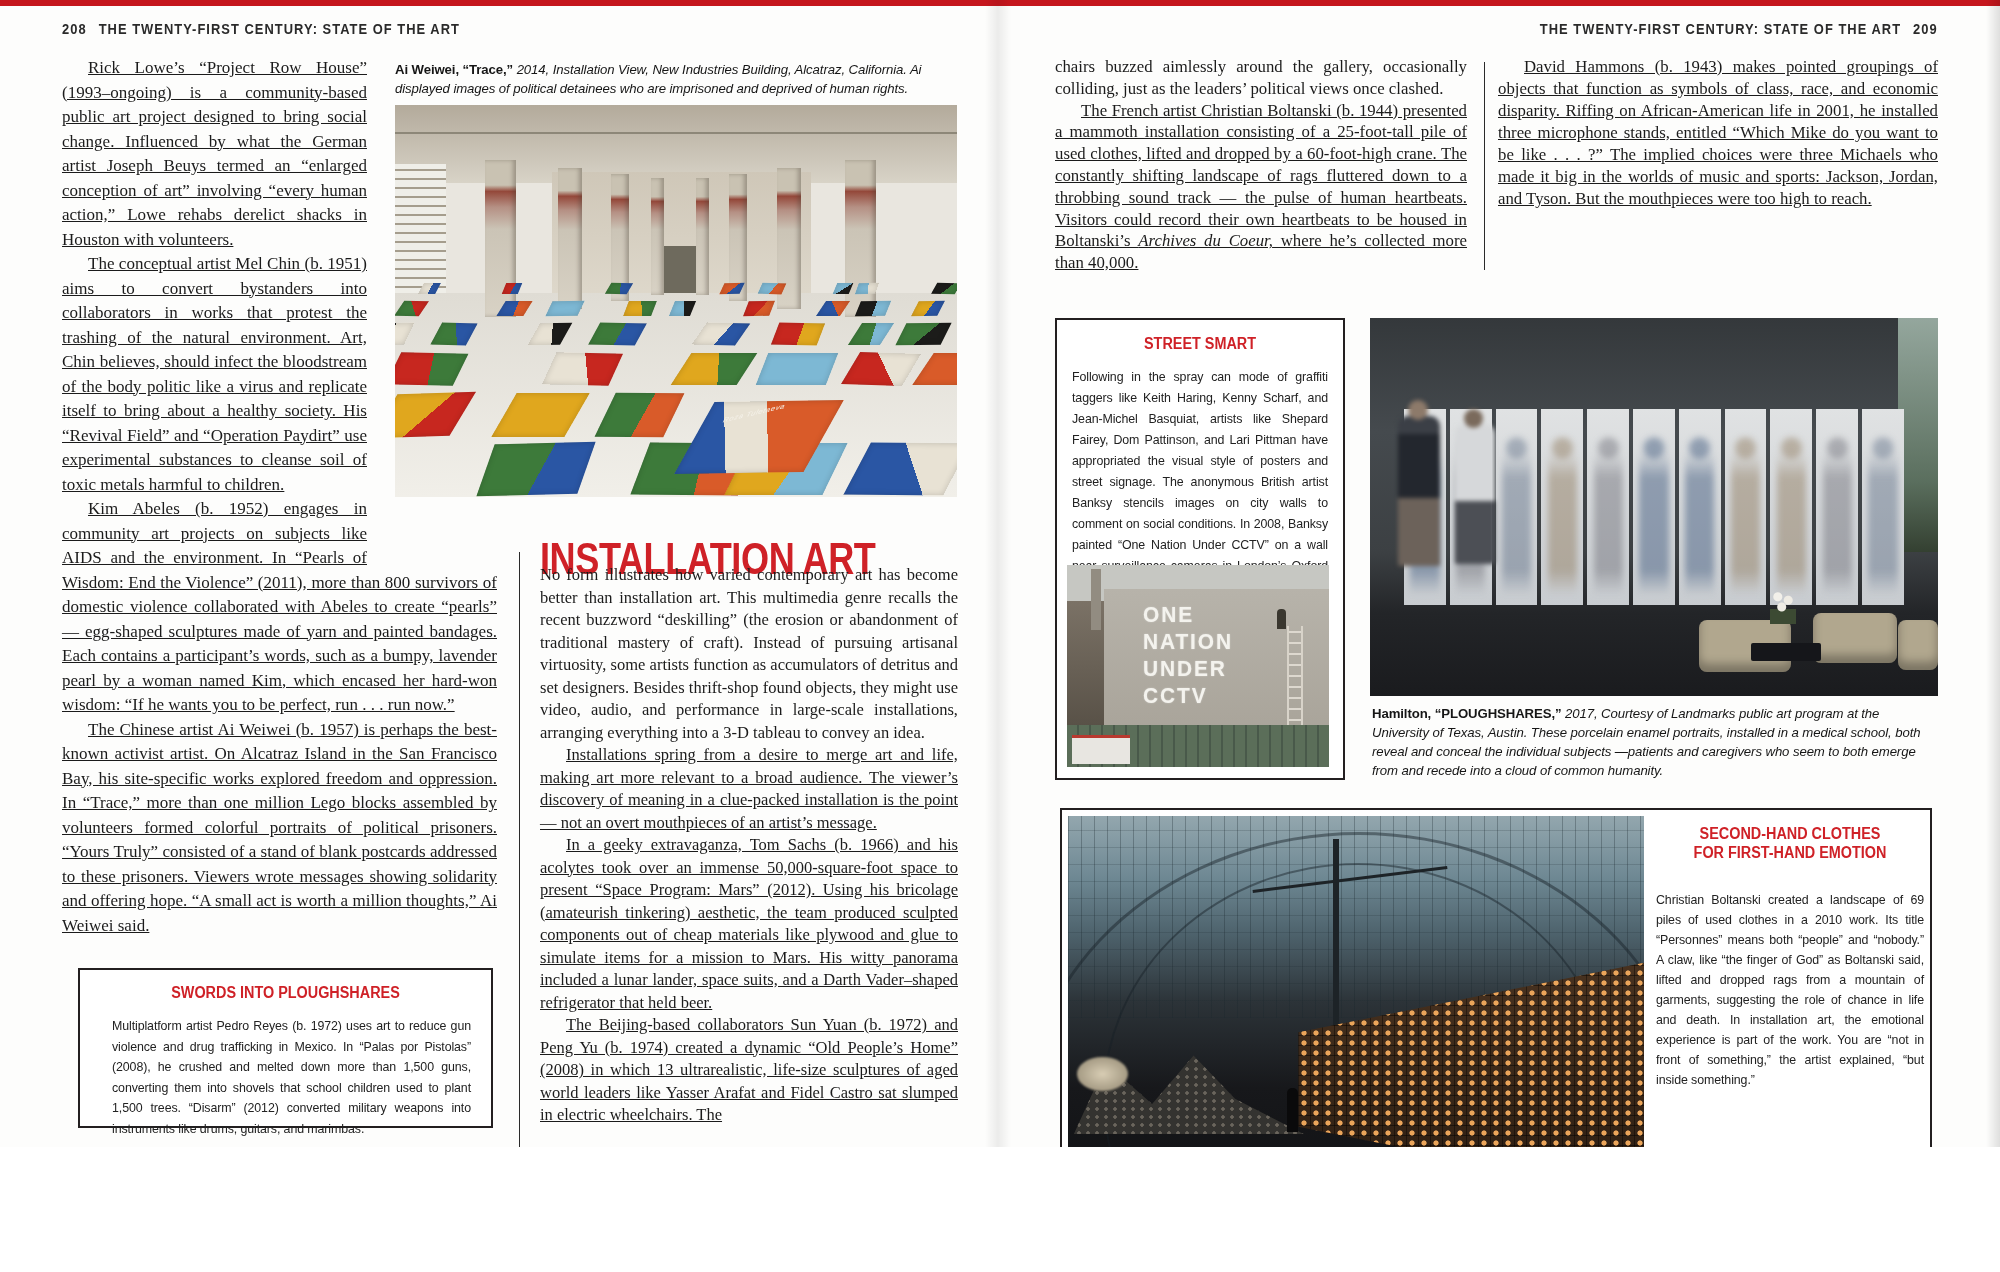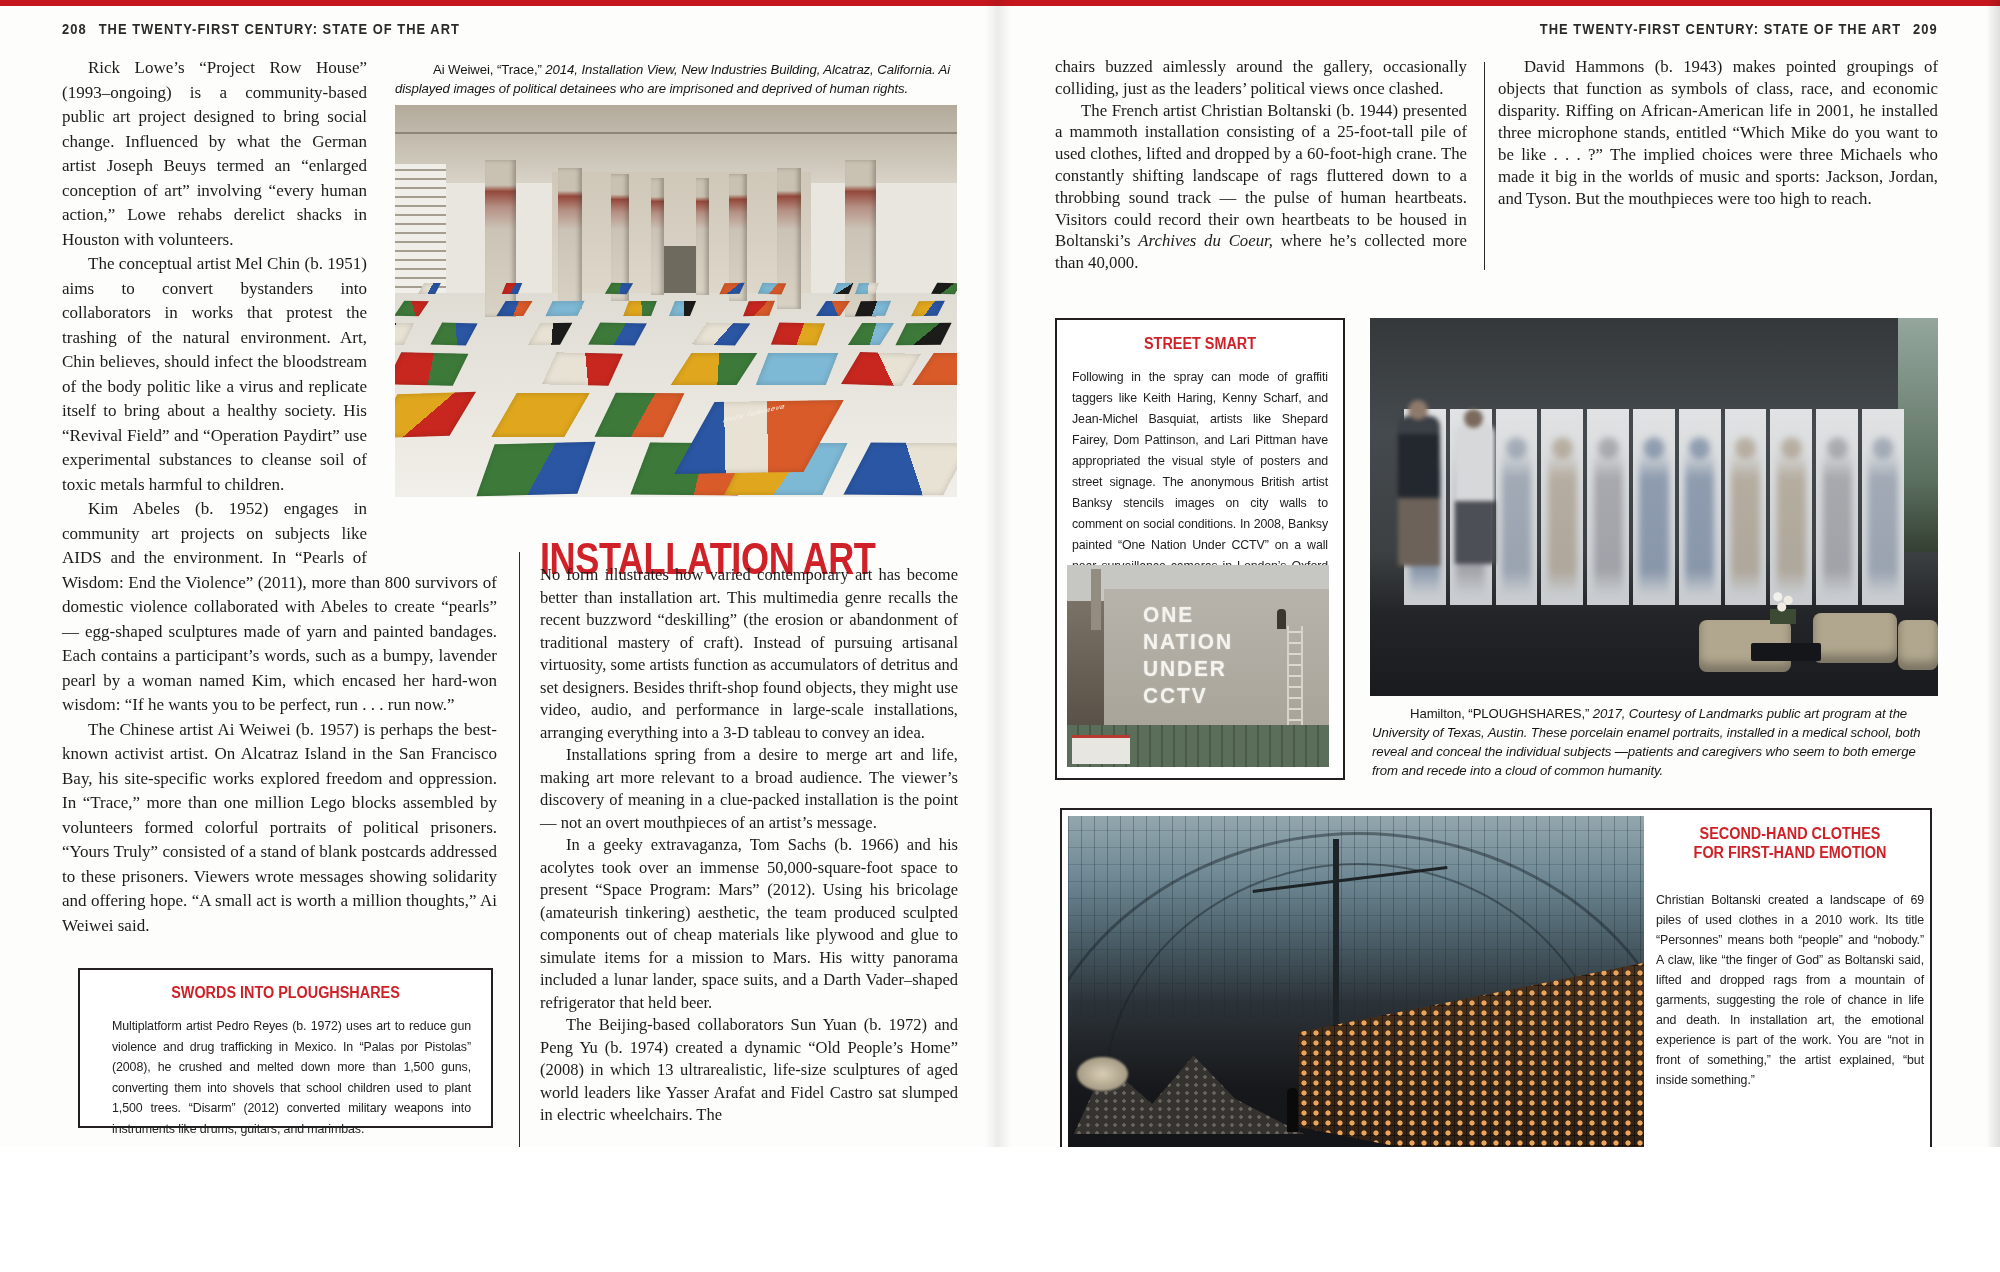--- a/index.html
+++ b/index.html
@@ -15,38 +15,38 @@
   .runhead{position:absolute;top:20px;font-family:"Liberation Sans",sans-serif;font-weight:700;
            font-size:15px;letter-spacing:1.2px;color:#2a2a2a;white-space:nowrap;}
   .runhead .num{margin:0 14px 0 0;}
   .runhead-r .num{margin:0 0 0 14px;}
   .condense{display:inline-block;transform:scaleX(0.86);transform-origin:left center;}
   .condense-r{display:inline-block;transform:scaleX(0.86);transform-origin:right center;}
 
   
   .col{position:absolute;text-align:justify;}
   .col p{margin:0;}
-  .col p.ind{text-indent:26px;}
+  .col p.ind{text-indent:26px;text-decoration:underline;}
   .col-left{left:62px;top:56px;width:435px;font-size:17px;line-height:24.5px;}
   .float-spacer{float:right;width:130px;height:502px;}
   .col-mid{left:540px;top:564px;width:418px;font-size:16.5px;line-height:22.5px;}
   .col-r1{left:1055px;top:56px;width:412px;font-size:16.8px;line-height:21.8px;}
   .col-r2{left:1498px;top:56px;width:440px;font-size:16.8px;line-height:22px;}
   .vrule{position:absolute;width:1px;background:#2a2a2a;}
   .vrule-left{left:519px;top:552px;height:688px;}
   .vrule-right{left:1484px;top:62px;height:208px;}
 
   .sec-head{position:absolute;left:540px;top:534px;font-family:"Liberation Sans",sans-serif;
             font-weight:900;font-size:44px;letter-spacing:-0.5px;color:#cf2127;
             transform:scaleX(0.82);transform-origin:left center;white-space:nowrap;}
 
   
   .caption{position:absolute;font-family:"Liberation Sans",sans-serif;font-size:13.2px;
            line-height:19px;color:#161616;text-align:left;letter-spacing:-0.1px;}
-  .caption .lead{font-weight:400;font-style:normal;margin-left:38px;}
+  .caption .lead{font-weight:700;font-style:normal;}
   .caption .rest{font-style:italic;margin-top:24px;}
   .cap-trace{left:395px;top:60px;width:556px;}
   .cap-one{left:1372px;top:704px;width:562px;}
 
   
   .sbox{position:absolute;border:2px solid #231f20;background:#fff;}
   .sbox .btitle{font-family:"Liberation Sans",sans-serif;font-weight:800;font-size:16px;
                 color:#cf2127;text-align:center;letter-spacing:0px;line-height:19px;
                 transform:scaleX(0.9);transform-origin:center;}
   .sbox .bbody{font-family:"Liberation Sans",sans-serif;font-size:12.4px;color:#222;

